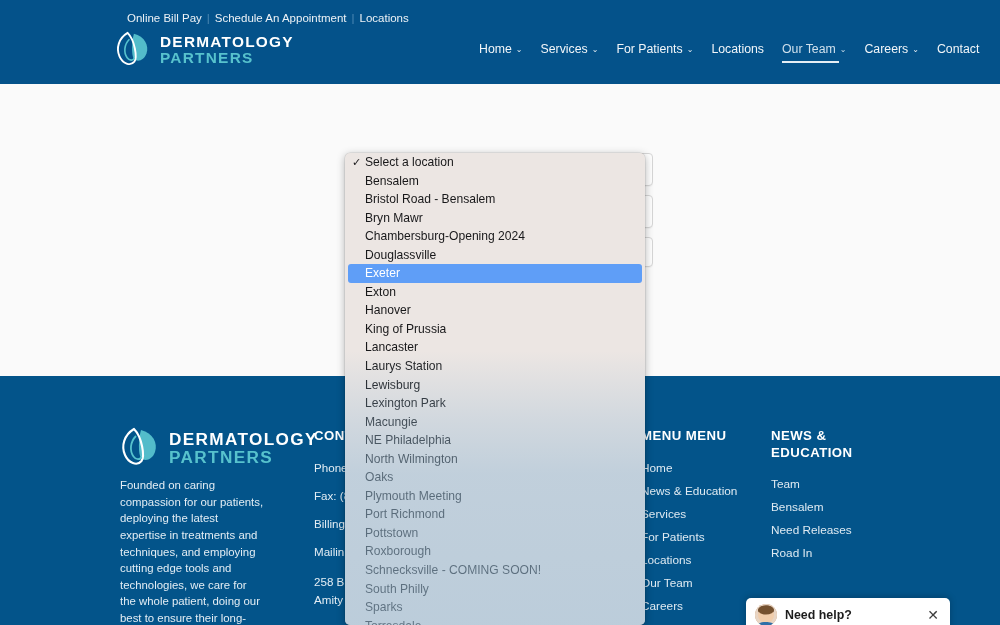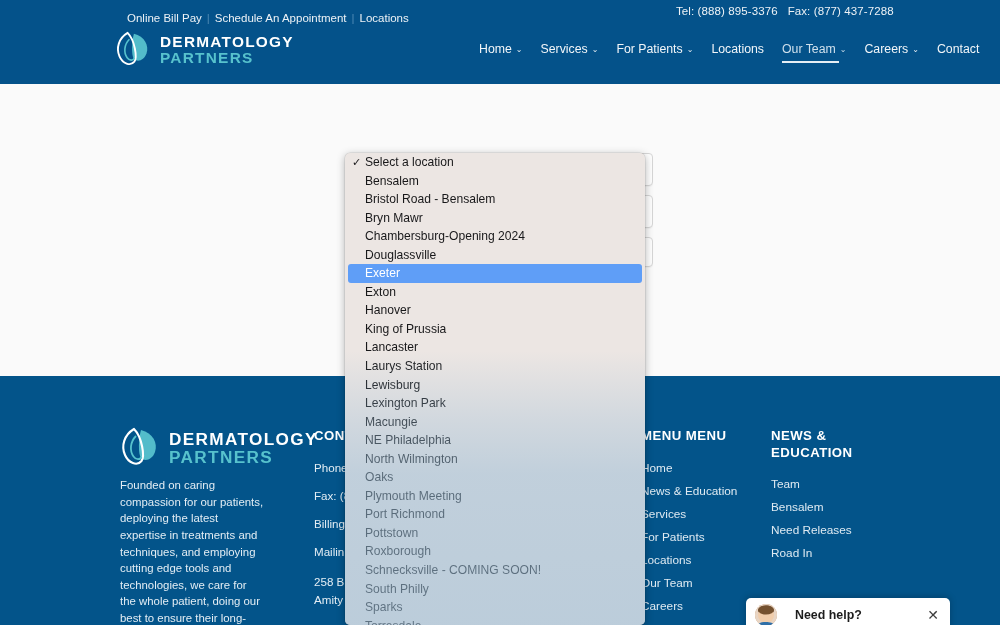--- a/index.html
+++ b/index.html
@@ -160,37 +160,34 @@
     position:absolute; left:746px; top:598px; width:204px; height:33px;
     background:#ffffff; border-radius:5px 5px 0 0;
     box-shadow:0 -1px 7px rgba(0,0,0,.22);
     z-index:60; display:flex; align-items:center; padding:0 11px 0 9px;
   }
   .chat-avatar{
     width:22px; height:22px; border-radius:50%; overflow:hidden;
     flex:0 0 22px; background:#c9a07c; position:relative;
   }
   .chat-label{
-    flex:1; margin-left:18px; font-size:12.4px; font-weight:bold; color:#1d1d1d;
+    flex:1; margin-left:8px; font-size:12.4px; font-weight:bold; color:#1d1d1d;
   }
   .chat-close{
     font-size:14px; color:#3c3c3c; line-height:1; cursor:pointer;
   }
 </style>
 </head>
 <body>
 
 <div class="site-header">
 
   <div class="utility-bar">
     <div class="util-left">
       <a href="#">Online Bill Pay</a><span class="util-sep">|</span><a href="#">Schedule An Appointment</a><span class="util-sep">|</span><a href="#">Locations</a>
-    </div>
-    <div class="util-right">
-      <span>Tel: (888) 895-3376</span><span>Fax: (877) 437-7288</span>
     </div>
   </div>
 
   <div class="brand">
     <svg class="brand-mark" viewBox="0 0 40 42">
       <path d="M21 3 C33 6 38 16 35 25 C32.5 32.5 25 35 21 31 C18 27 18.5 12 21 3 Z" fill="#57c2cd" opacity="0.95"></path>
       <path d="M14 2 C4 8 1 19 5 28 C8.5 36 17 39.5 21.5 34 C25 29.5 22 10 14 2 Z" fill="none" stroke="#ffffff" stroke-width="2.1"></path>
       <path d="M16 9 C10 15 9.5 24 13.5 29.5 C16 33 20 33 21.5 30" fill="none" stroke="#57c2cd" stroke-width="1.8"></path>
     </svg>
     <div class="brand-words">

